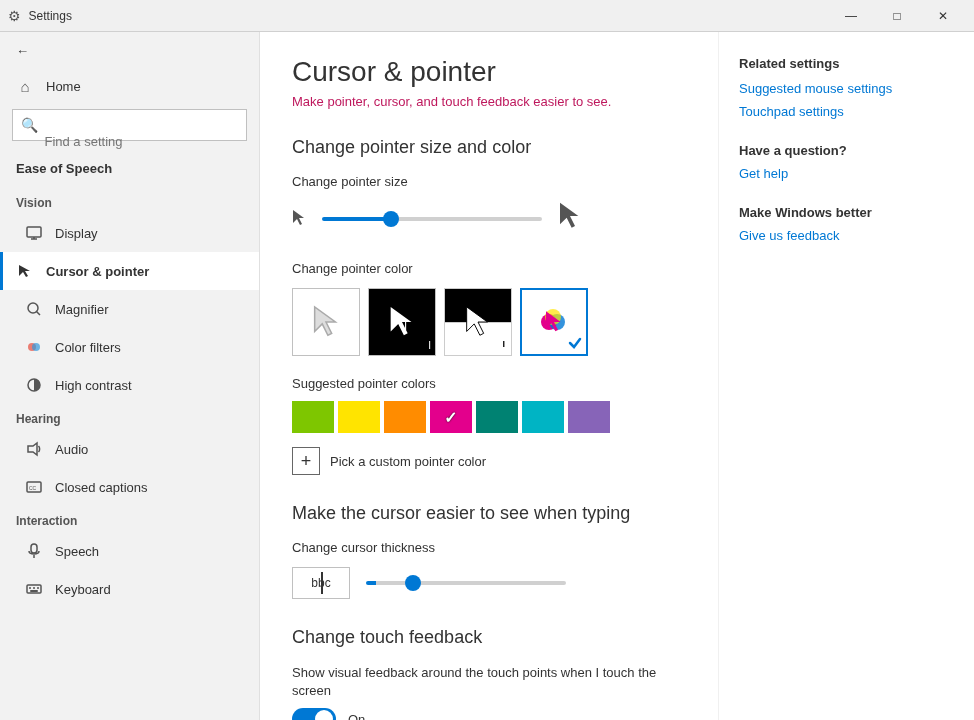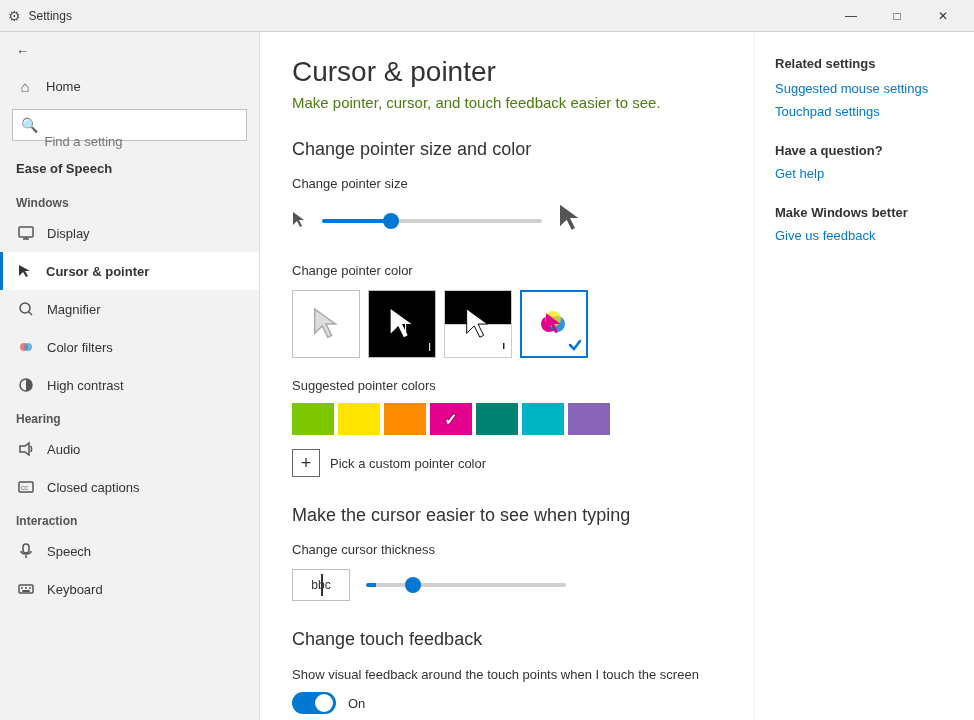--- a/index.html
+++ b/index.html
@@ -99,21 +99,21 @@
       padding: 8px 16px 4px 16px;
       font-size: 12px;
       color: #555;
       font-weight: 600;
       text-transform: none;
     }
     .sidebar-item {
       display: flex;
       align-items: center;
       gap: 12px;
-      padding: 10px 17px;
+      padding: 10px 25px;
       cursor: pointer;
       color: #333;
       font-size: 13px;
     }
     .sidebar-item.active {
       background: #fff;
       border-left: 3px solid #0078d4;
       padding-left: 13px;
       font-weight: 600;
     }
@@ -150,22 +150,22 @@
       padding: 24px 32px 24px 32px;
       background: #fff;
     }
     .page-title {
       font-size: 28px;
       font-weight: 300;
       color: #333;
       margin-bottom: 6px;
     }
     .page-subtitle {
-      font-size: 15px;
-      color: #4d7c0f;
+      font-size: 13px;
+      color: #be185d;
       margin-bottom: 28px;
     }
     .section-title {
       font-size: 18px;
       font-weight: 400;
       color: #333;
       margin-bottom: 16px;
     }
     .sub-label {
       font-size: 13px;
@@ -334,21 +334,21 @@
       top: 2px;
       right: 3px;
     }
     .toggle-label {
       font-size: 13px;
       color: #333;
     }
 
     
     .right-panel {
-      width: 220px;
+      width: 256px;
       padding: 24px 20px;
       flex-shrink: 0;
       border-left: 1px solid #f0f0f0;
     }
     .related-settings-title {
       font-size: 13px;
       font-weight: 600;
       color: #333;
       margin-bottom: 10px;
     }
@@ -394,21 +394,21 @@
     <div class="sidebar-home">
       <span class="sidebar-item-icon">⌂</span>
       <span>Home</span>
     </div>
     <div class="sidebar-search">
       <span class="sidebar-search-icon">🔍</span>
       <input type="text" placeholder="Find a setting" style="">
     </div>
     <div class="ease-access-header">Ease of Speech</div>
 
-    <div class="sidebar-section-label">Windows</div>
+    <div class="sidebar-section-label">Vision</div>
     <div class="sidebar-item">
       <span class="sidebar-item-icon">
         <svg width="16" height="16" viewBox="0 0 16 16">
             <rect x="1" y="2" width="14" height="10" rx="1" fill="none" stroke="#555" stroke-width="1.5"></rect>
             <line x1="5" y1="14" x2="11" y2="14" stroke="#555" stroke-width="1.5"></line>
             <line x1="8" y1="12" x2="8" y2="14" stroke="#555" stroke-width="1.5"></line>
           </svg>
       </span>
       <span>Display</span>
     </div>

